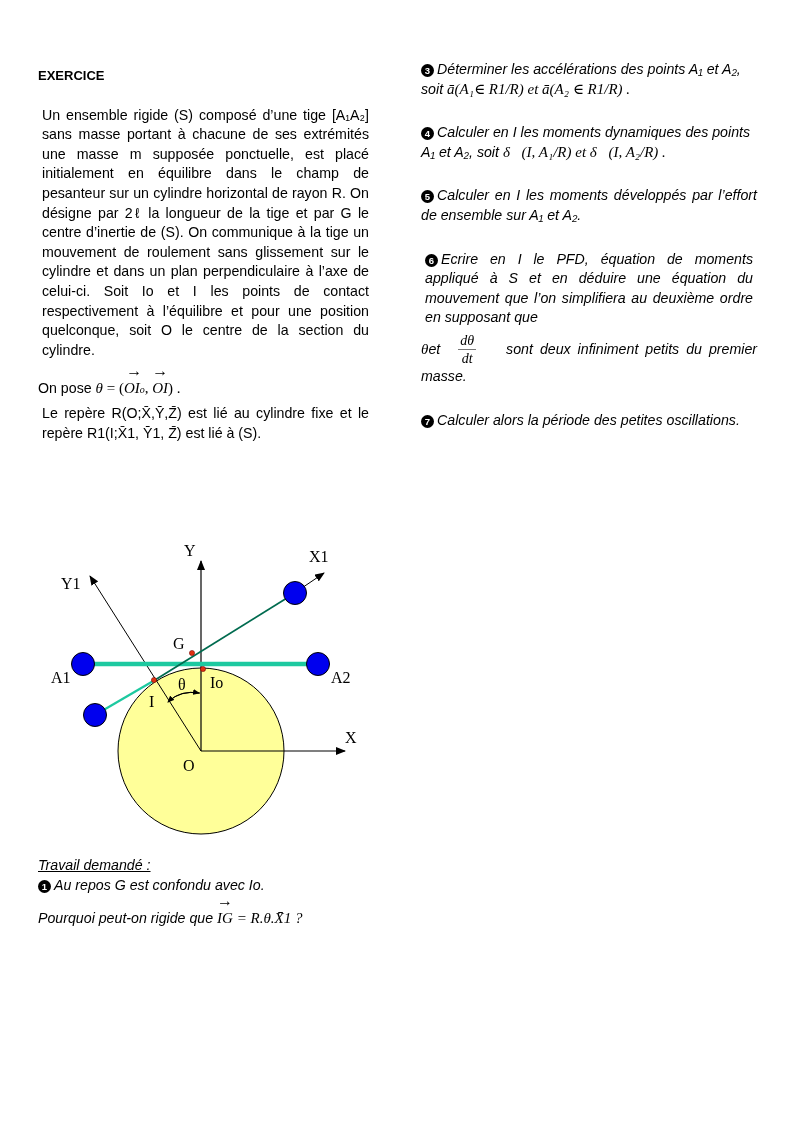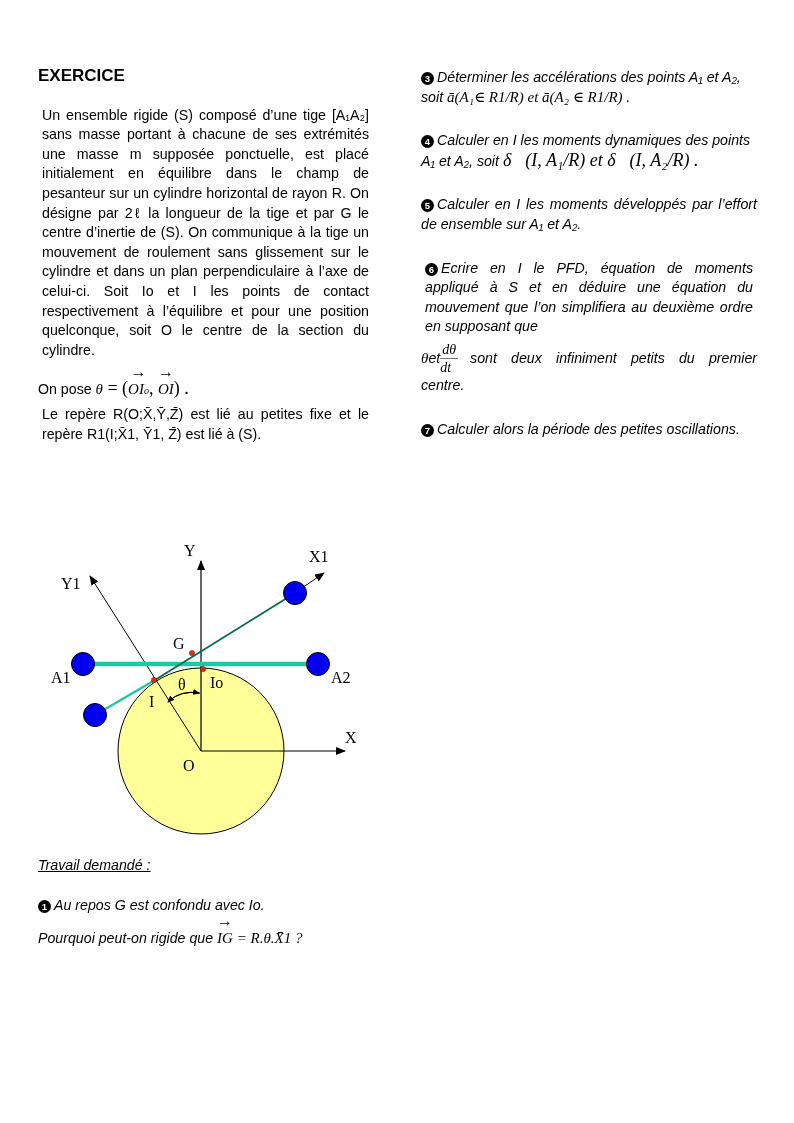--- a/index.html
+++ b/index.html
@@ -1,49 +1,49 @@
 <!DOCTYPE html>
 <html><head>
 <meta charset="utf-8">
 <style>
   html, body { margin: 0; padding: 0; background: #ffffff; }
   body { width: 794px; height: 1123px; position: relative; overflow: hidden;
          font-family: "Liberation Sans", "DejaVu Sans", sans-serif; color: #000; }
   .col { position: absolute; font-size: 14.2px; line-height: 19.6px; }
   .left { left: 38px; top: 66px; width: 335px; }
-  .right { left: 421px; top: 68px; width: 336px; }
-  .title { font-weight: bold; font-size: 17px; margin: 0 0 20px 0; }
+  .right { left: 421px; top: 60px; width: 336px; }
+  .title { font-weight: bold; font-size: 13px; margin: 0 0 20px 0; }
   .just { text-align: justify; margin: 4px; }
   .it { font-style: italic; }
   .math { font-family: "Liberation Serif", "DejaVu Serif", serif; font-style: italic; font-size: 15px; }
-  .mathr { font-family: "Liberation Serif", "DejaVu Serif", serif; font-size: 18px; }
+  .mathr { font-family: "Liberation Serif", "DejaVu Serif", serif; font-size: 15px; }
   .vec { position: relative; display: inline-block; }
   .vec .arr { position: absolute; left: 0; right: 0; top: -15px; text-align: center; font-style: normal; font-size: 16px; line-height: 14px; }
   .small { font-size: 10px; }
   .num { font-style: normal; display: inline-block; width: 13px; height: 13px; border-radius: 50%;
          background: #000; color: #fff; font-size: 9.5px; line-height: 13px; text-align: center;
          font-weight: bold; vertical-align: 0px; margin-right: 3px; }
   .q { margin: 0 0 24px 0; }
-  .frac { display: inline-block; vertical-align: middle; text-align: left; margin: 0 0; font-family: "Liberation Serif", serif; font-style: italic; font-size: 14px; line-height: 17px; }
+  .frac { display: inline-block; vertical-align: middle; text-align: center; margin: 0 18px; font-family: "Liberation Serif", serif; font-style: italic; font-size: 14px; line-height: 17px; }
   .frac .n { display: block; border-bottom: 1px solid #777; padding: 0 2px; }
   .frac .d { display: block; }
   .travail { text-decoration: underline; font-style: italic; }
   .diagram { position: absolute; left: 0; top: 520px; }
   .lbl { font-family: "Liberation Serif", "DejaVu Serif", serif; font-size: 16px; fill: #000; }
 </style>
 </head>
 <body>
 
 <div class="col left">
   <div class="title">EXERCICE</div>
   <p class="just">Un ensemble rigide (S) composé d’une tige [A₁A₂] sans masse portant à chacune de ses extrémités une masse m supposée ponctuelle, est placé initialement en équilibre dans le champ de pesanteur sur un cylindre horizontal de rayon R. On désigne par 2ℓ la longueur de la tige et par G le centre d’inertie de (S). On communique à la tige un mouvement de roulement sans glissement sur le cylindre et dans un plan perpendiculaire à l’axe de celui-ci. Soit Io et I les points de contact respectivement à l’équilibre et pour une position quelconque, soit O le centre de la section du cylindre.</p>
   <div style="margin-top:19px;">
     <span>On pose </span><span class="math">θ</span><span class="mathr"> = (</span><span class="math vec"><span class="arr">→</span><span>OI</span><span class="small">o</span></span><span class="mathr">, </span><span class="math vec"><span class="arr">→</span><span>OI</span></span><span class="mathr">) .</span>
   </div>
-  <p class="just">Le repère R(O;X̄,Ȳ,Z̄) est lié au petites fixe et le repère R1(I;X̄1, Ȳ1, Z̄) est lié à (S).</p>
+  <p class="just">Le repère R(O;X̄,Ȳ,Z̄) est lié au cylindre fixe et le repère R1(I;X̄1, Ȳ1, Z̄) est lié à (S).</p>
 </div>
 
 <svg class="diagram" width="400" height="320" viewBox="0 520 400 320">
   <defs>
     <marker id="ah" markerWidth="10" markerHeight="8" refX="9" refY="4" orient="auto" markerUnits="userSpaceOnUse">
       <path d="M0,0 L10,4 L0,8 Z" fill="#000"></path>
     </marker>
     <marker id="ahs" markerWidth="7" markerHeight="6" refX="6" refY="3" orient="auto" markerUnits="userSpaceOnUse">
       <path d="M0,0 L7,3 L0,6 Z" fill="#000"></path>
     </marker>
@@ -84,21 +84,21 @@
   <text class="lbl" x="331" y="683">A2</text>
   <text class="lbl" x="178" y="690">θ</text>
   <text class="lbl" x="210" y="688">Io</text>
   <text class="lbl" x="149" y="707">I</text>
   <text class="lbl" x="345" y="743">X</text>
   <text class="lbl" x="183" y="771">O</text>
 </svg>
 
 <div class="col it" style="left:38px; top:856px; width:335px;">
   <div class="travail">Travail demandé :</div>
-  <div style="margin-top:20px;">
+  <div style="">
     <span class="num">1</span><span>Au repos G est confondu avec Io.</span>
   </div>
   <div style="margin-top:14px;">
     <span>Pourquoi peut-on rigide que </span><span class="math vec"><span class="arr">→</span><span>IG</span></span><span class="math">  =  R.θ.X̄1  ?</span>
   </div>
 </div>
 
 <div class="col right it">
   <div class="q just">
     <span class="num">3</span><span>Déterminer les accélérations des points A₁ et A₂,</span><br>
@@ -115,18 +115,18 @@
     <div class="just"><span class="num">6</span><span>Ecrire en I le PFD, équation de moments appliqué à S et en déduire une équation du mouvement que l’on simplifiera au deuxième ordre en supposant que</span></div>
     <div style="display:flex; align-items:center; justify-content:space-between; margin-top:2px;">
       <span class="math">θ</span>
       <span>et</span>
       <span class="frac">
           <span class="n">dθ</span>
           <span class="d">dt</span>
         </span>
       <span style="flex:1; text-align:justify; text-align-last:justify;margin-left:12px;" id="q6tail">sont deux infiniment petits du premier</span>
     </div>
-    <div id="q6tail2">centre.</div>
+    <div id="q6tail2">masse.</div>
   </div>
   <div class="q">
     <span class="num">7</span><span>Calculer alors la période des petites oscillations.</span>
   </div>
 </div>
 
 </body></html>

